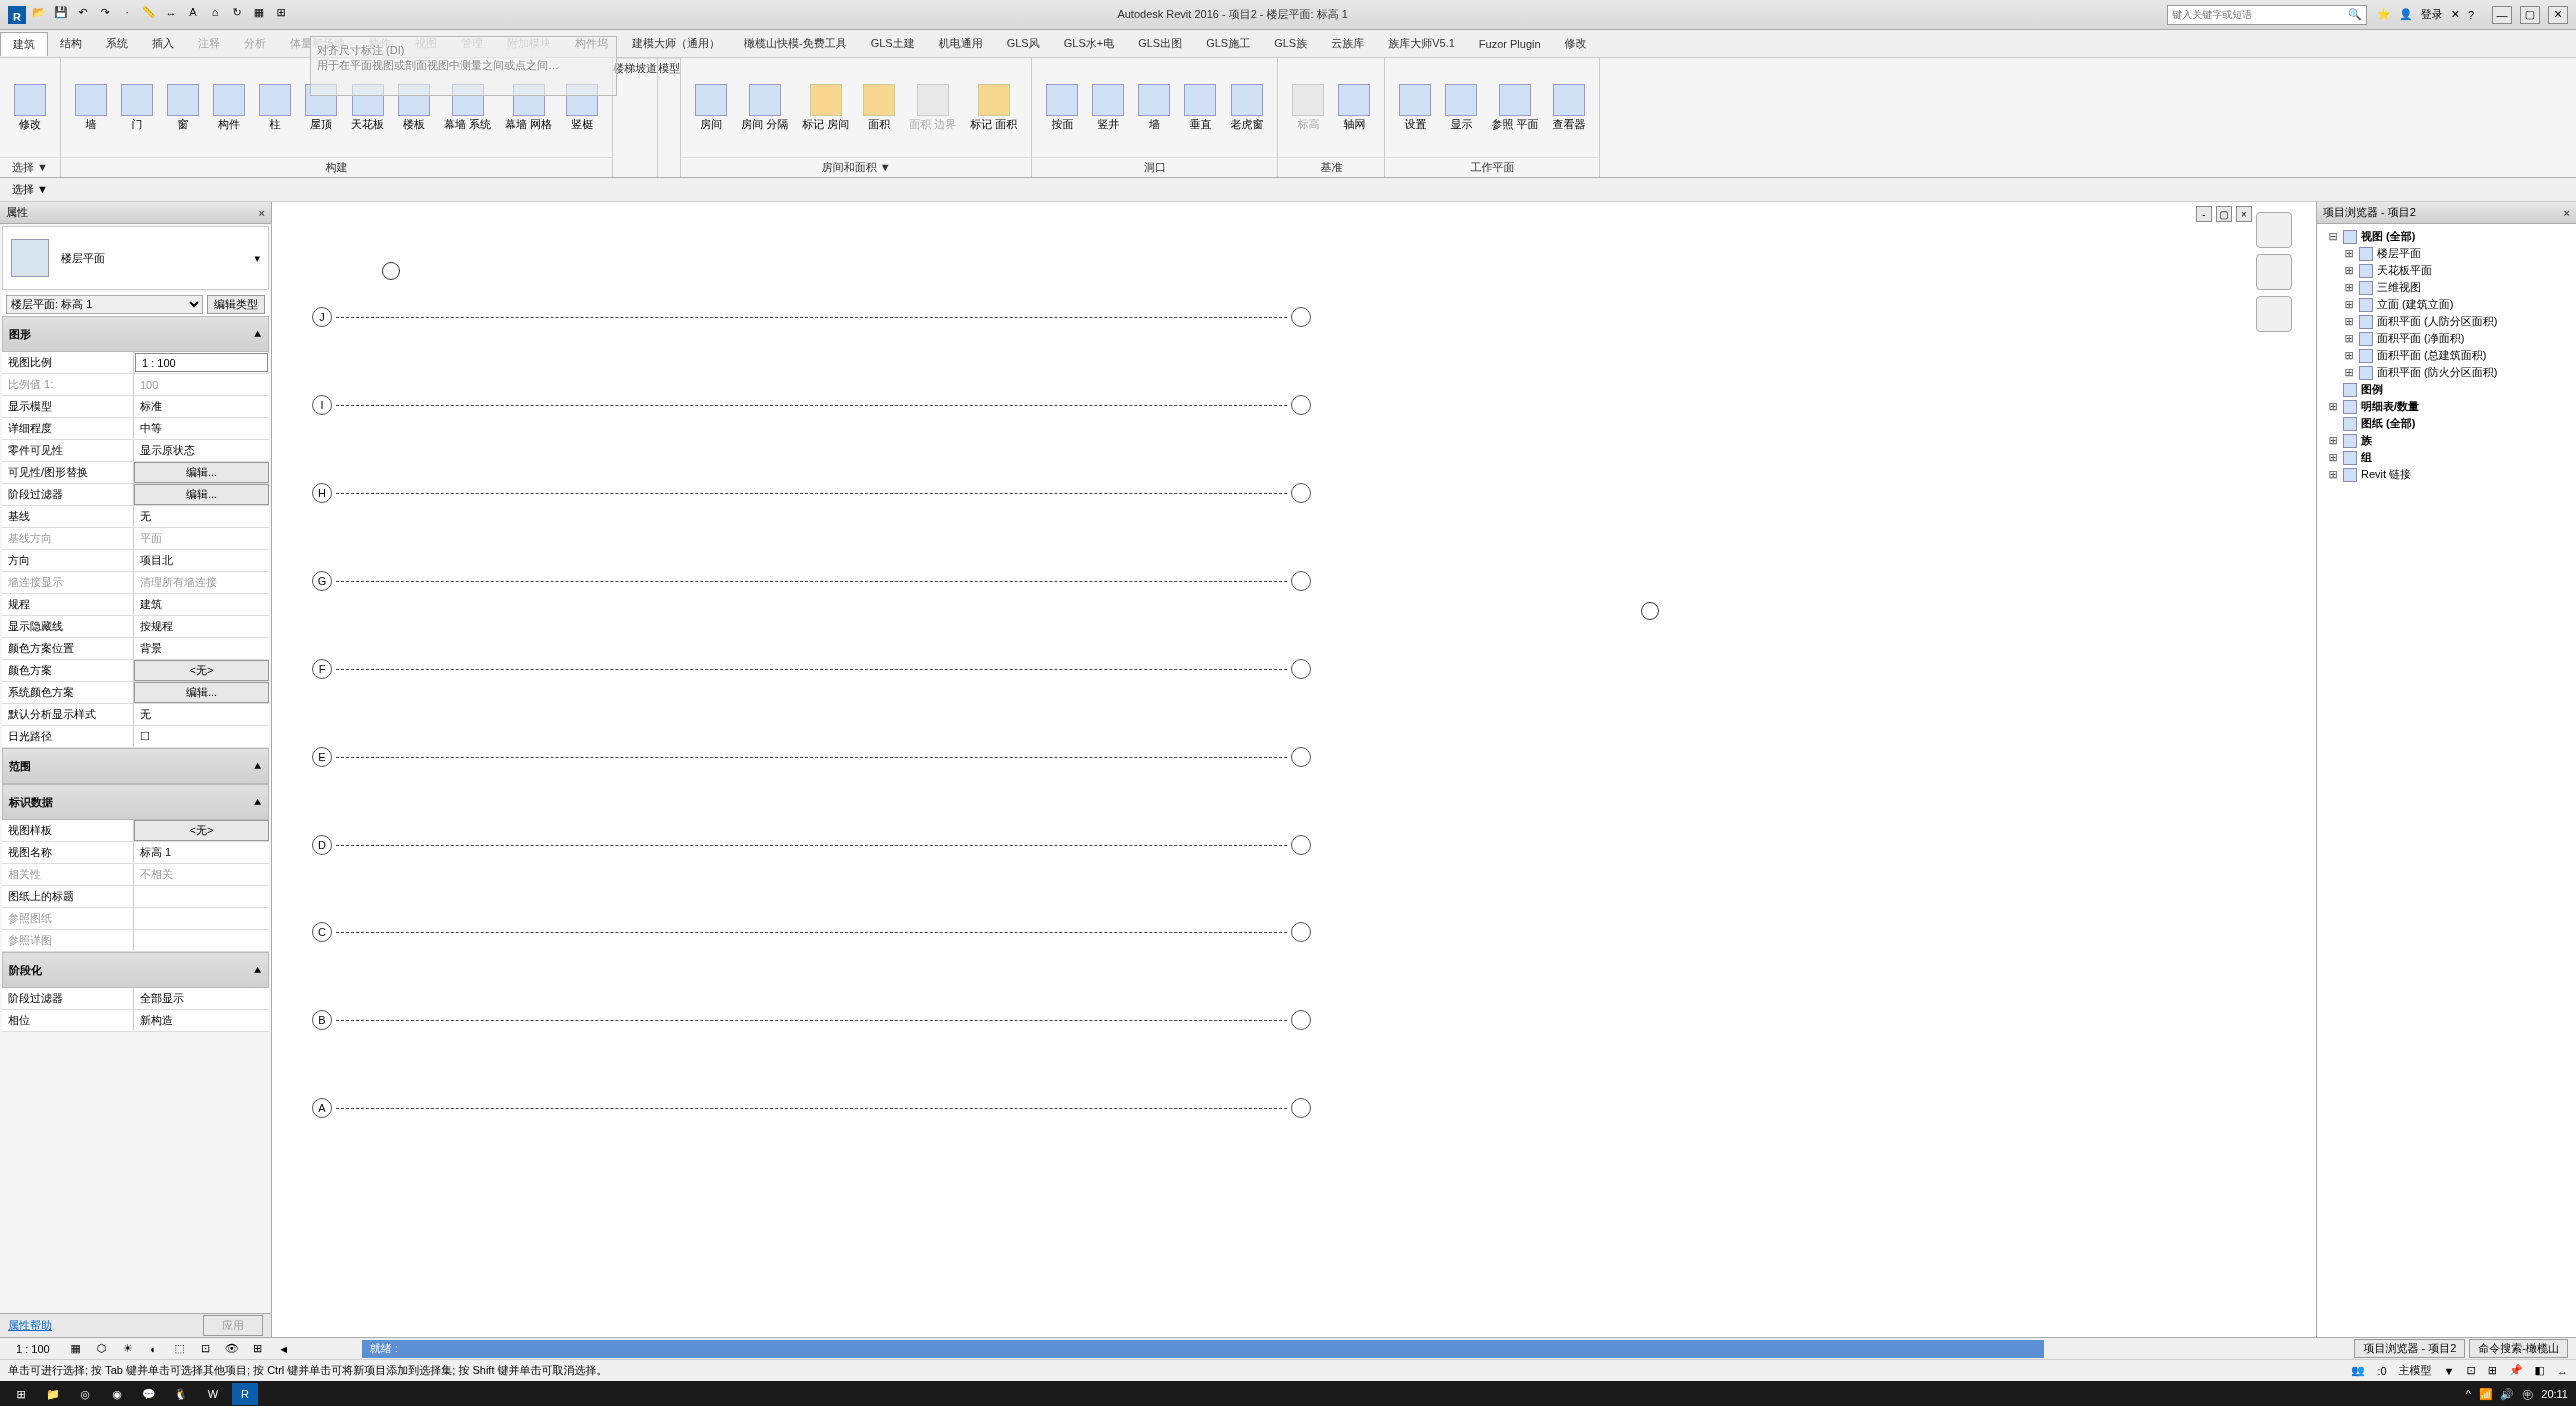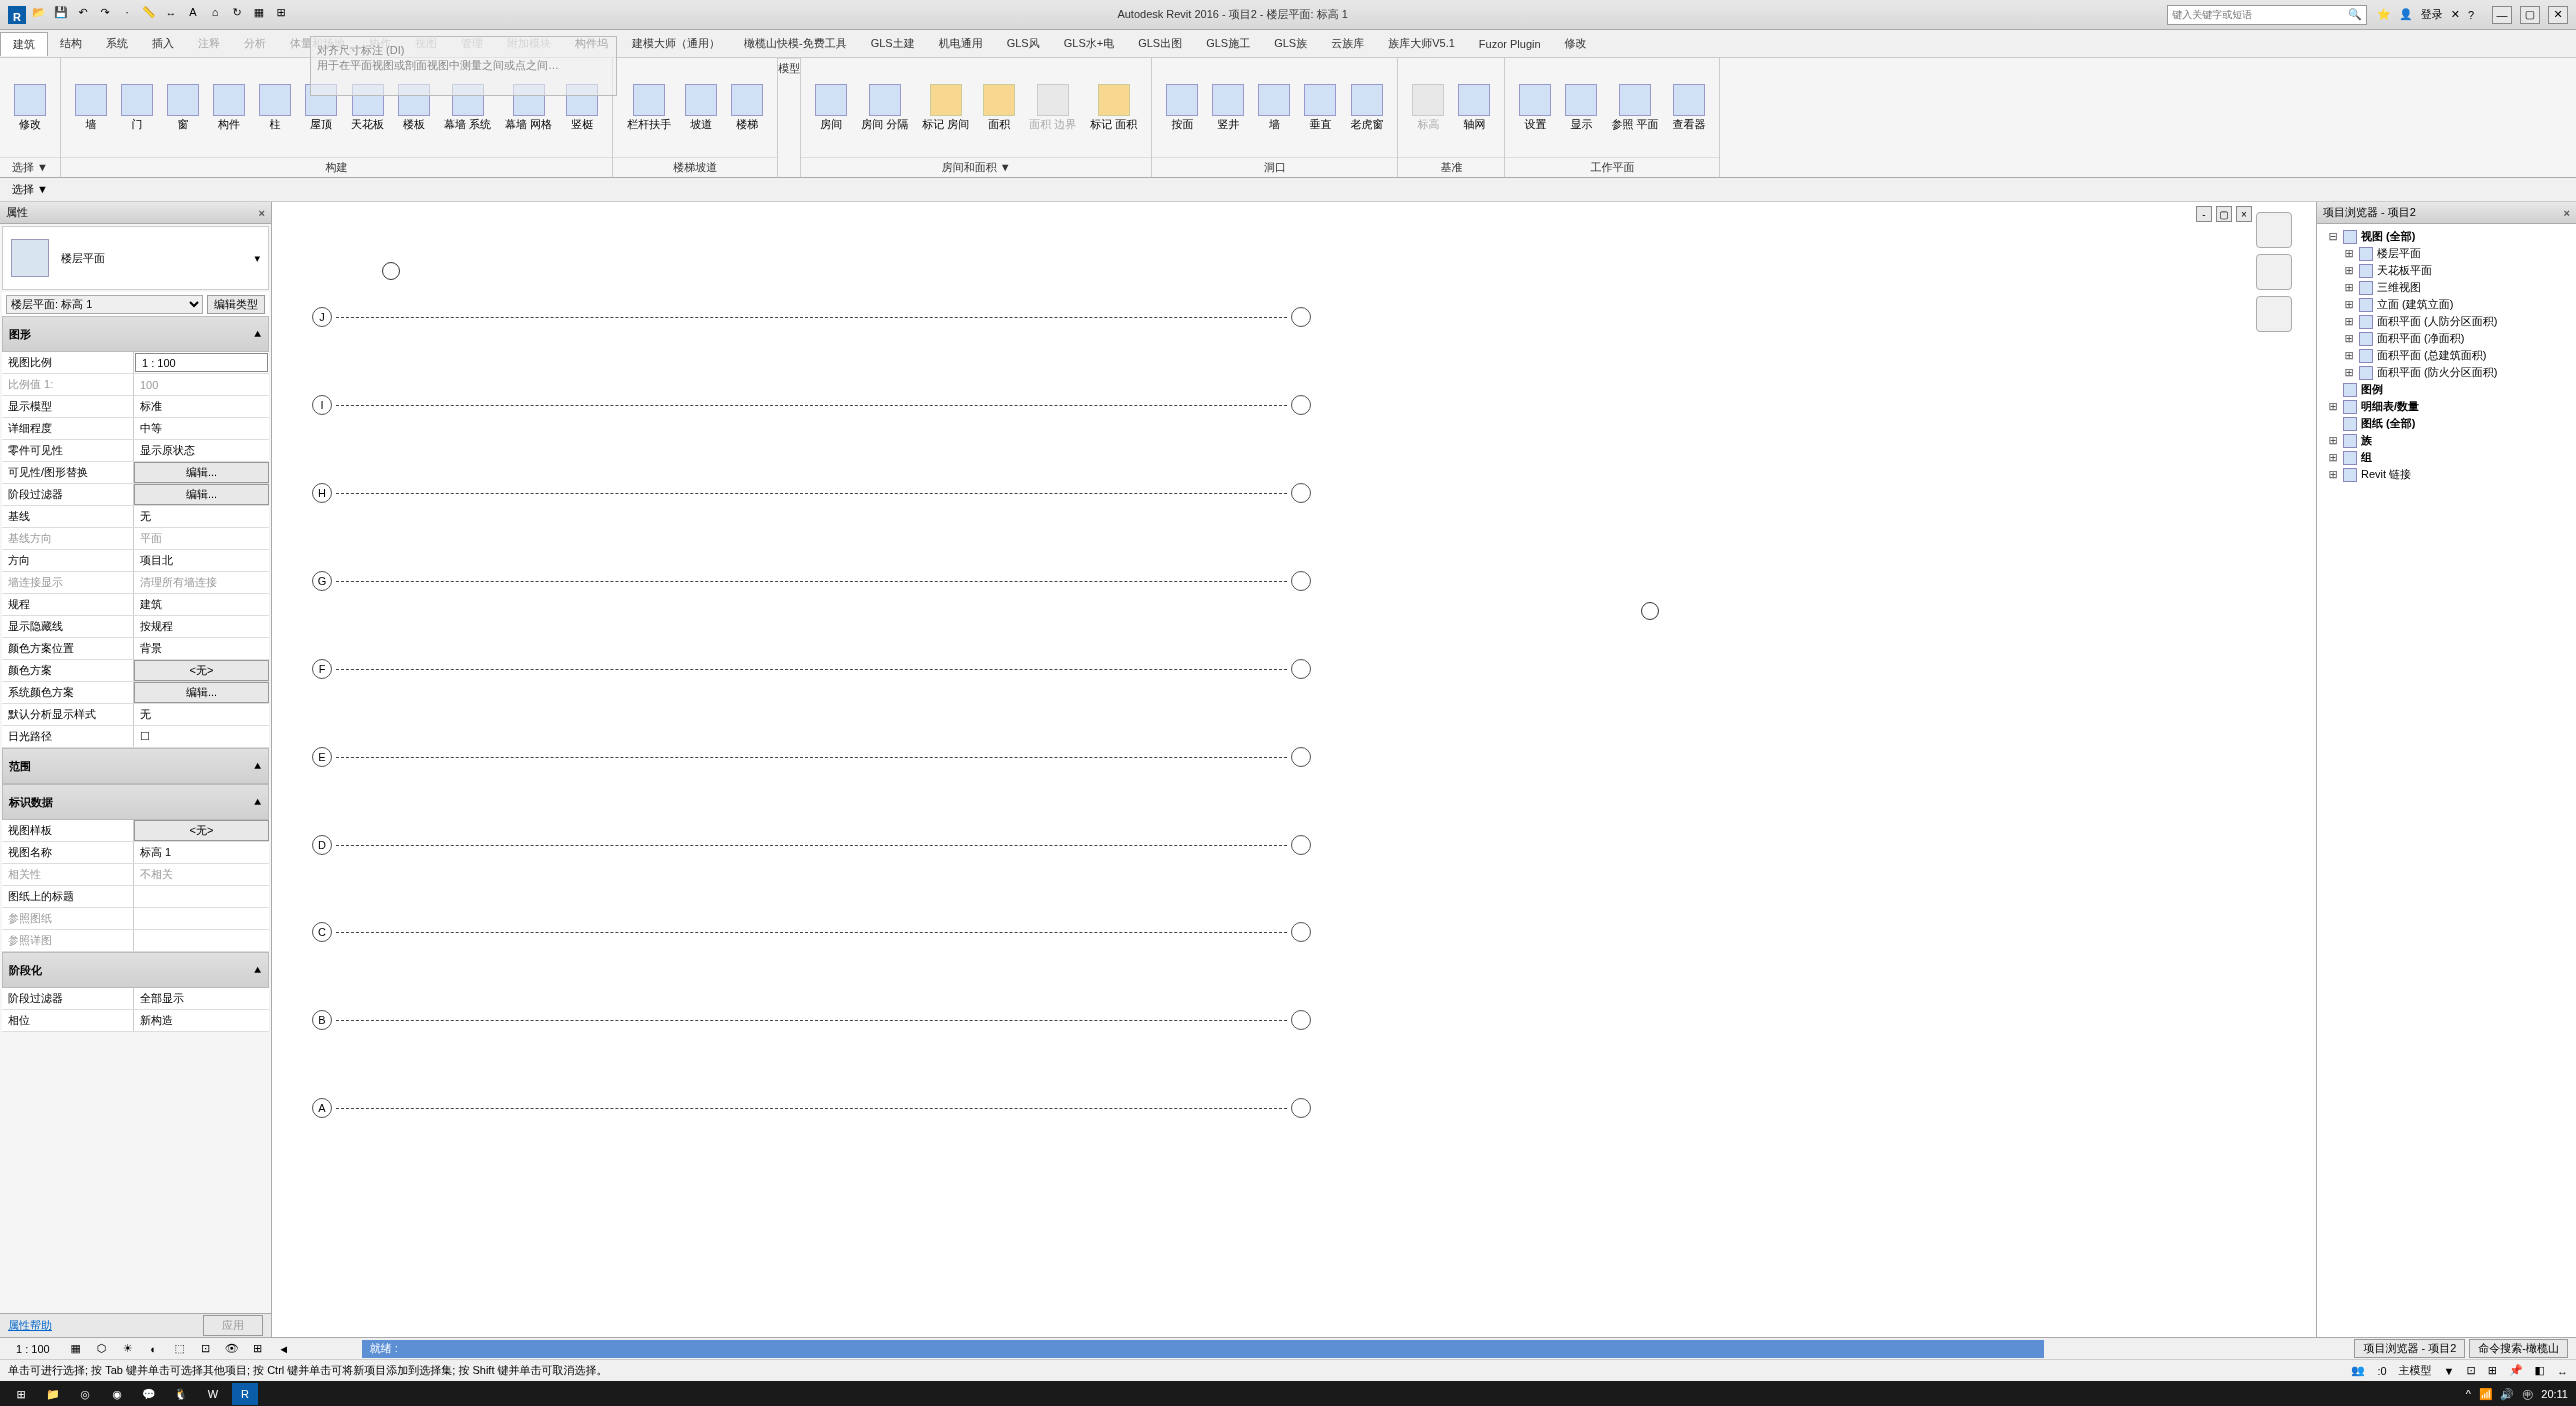--- a/index.html
+++ b/index.html
@@ -222,34 +222,20 @@
           <span>幕墙 网格</span>
         </div>
         <div class="ribbon-item">
           <div class="icon-box blue"></div>
           <span>竖梃</span>
         </div>
       </div>
       <div class="label">构建</div>
     </div>
     <div class="ribbon-group">
-      <div class="items">
-        <div class="ribbon-item">
-          <div class="icon-box blue"></div>
-          <span>栏杆扶手</span>
-        </div>
-        <div class="ribbon-item">
-          <div class="icon-box blue"></div>
-          <span>坡道</span>
-        </div>
-        <div class="ribbon-item">
-          <div class="icon-box blue"></div>
-          <span>楼梯</span>
-        </div>
-      </div>
       <div class="label">楼梯坡道</div>
     </div>
     <div class="ribbon-group">
       <div class="label">模型</div>
     </div>
     <div class="ribbon-group">
       <div class="items">
         <div class="ribbon-item">
           <div class="icon-box blue"></div>
           <span>房间</span>

